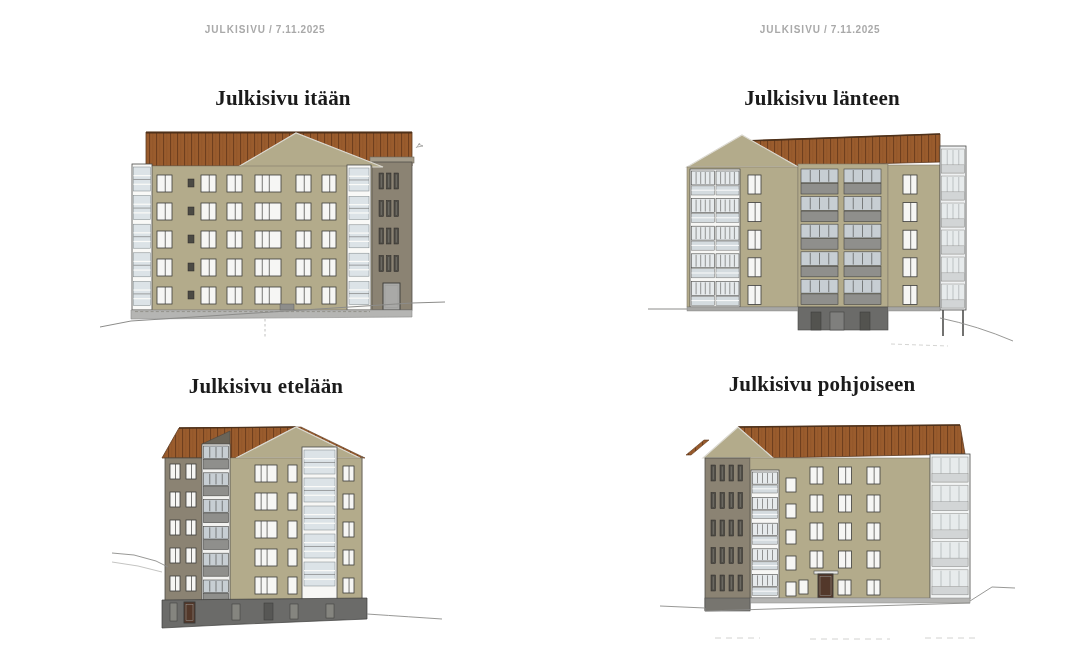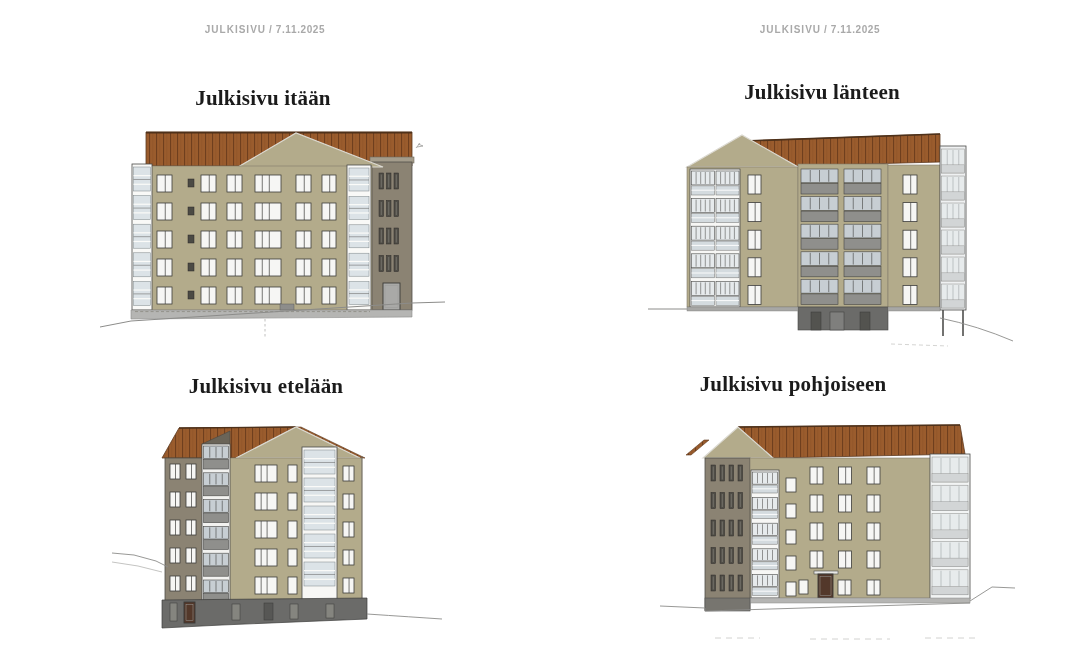--- a/index.html
+++ b/index.html
@@ -8,24 +8,24 @@
   .sheet-header{position:absolute;top:24px;width:300px;text-align:center;
        font-size:10px;font-weight:bold;letter-spacing:1px;
        color:var(--header-color,#a9a9a9);}
   .sheet-header .sep{margin:0 3px;}
   .sheet-header .date{letter-spacing:0.6px;}
   .hdr-left{left:115px;}
   .hdr-right{left:670px;}
   .panel-title{position:absolute;margin:0;width:334px;text-align:center;
        font-family:"Liberation Serif",serif;font-size:21px;font-weight:700;
        color:var(--title-color,#1b1b1b);letter-spacing:0.2px;}
-  .t-east{top:86px;left:96px;}
-  .t-west{top:80px;left:655px;}
+  .t-east{top:86px;left:116px;}
+  .t-west{top:86px;left:655px;}
   .t-south{top:374px;left:99px;}
-  .t-north{top:372px;left:626px;}
+  .t-north{top:372px;left:655px;}
   svg.art{position:absolute;display:block;}
   #art-east{left:100px;top:118px;}
   #art-west{left:648px;top:122px;}
   #art-south{left:112px;top:400px;}
   #art-north{left:660px;top:410px;}
 </style>
 </head>
 <body>
 
 <svg width="0" height="0" style="position:absolute" aria-hidden="true">

